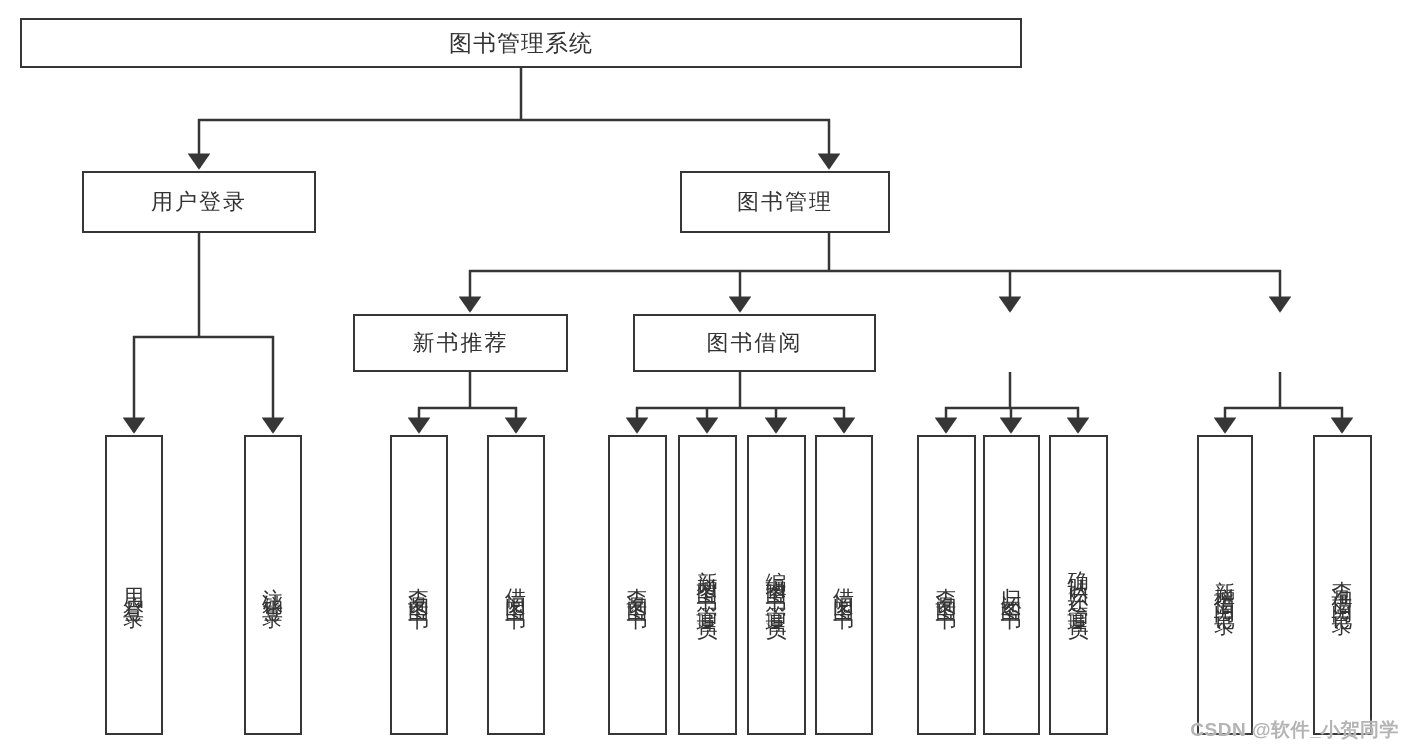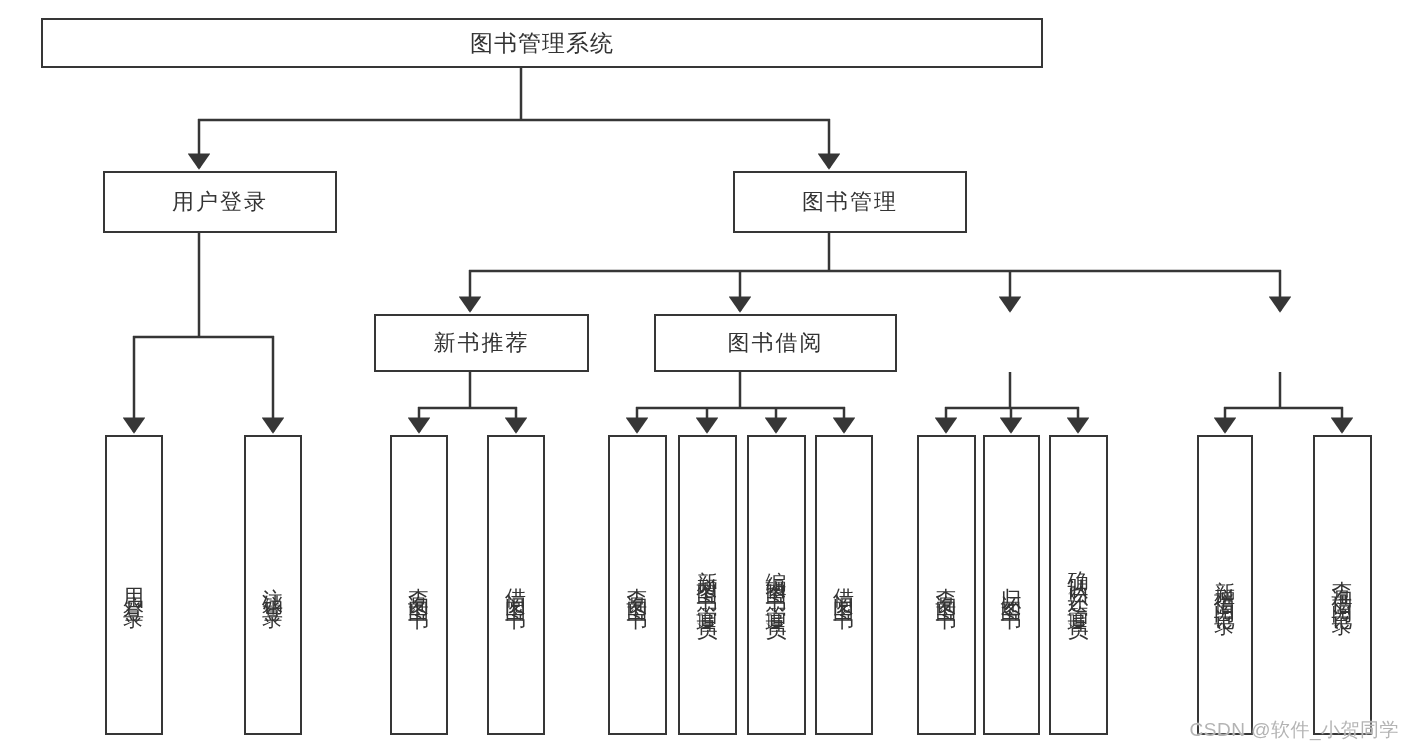--- a/index.html
+++ b/index.html
@@ -7,30 +7,31 @@
     position:relative;width:1405px;height:747px;background:#ffffff;
     font-family:"Liberation Sans",sans-serif;color:#333;overflow:hidden;
   }
   .wires{position:absolute;left:0;top:0;width:1405px;height:747px;}
   .wires line{stroke:#363636;stroke-width:2.5;}
   .box{
     position:absolute;box-sizing:border-box;background:#fff;
     border:2.5px solid #363636;display:grid;place-items:center;
     z-index:2;white-space:nowrap;
   }
-  .h{font-size:22px;letter-spacing:2px;margin-left:21px;}
+  .h{font-size:22px;letter-spacing:2px;}
   .root{font-size:23px;letter-spacing:1px;}
   .v{
     writing-mode:vertical-rl;text-orientation:mixed;
     font-size:21px;letter-spacing:7px;line-height:1;white-space:normal;
   }
   .watermark{
     position:absolute;right:6px;bottom:4px;z-index:5;
     font-size:19px;color:#b4b4b4;letter-spacing:0.5px;
     text-shadow:0 0 2px #ffffff;
+    font-weight:bold;
   }
 </style>
 </head>
 <body>
 
 <div class="canvas">
 
   <svg class="wires" viewBox="0 0 1405 747" aria-hidden="true">
     <defs>
       <marker id="arrow" viewBox="0 0 10 14" refX="9" refY="7" markerWidth="6.5" markerHeight="9.1" orient="auto">
@@ -75,21 +76,21 @@
 
     <line x1="1280" y1="372" x2="1280" y2="409"></line>
     <line x1="1224" y1="408" x2="1343" y2="408"></line>
     <line x1="1225" y1="407" x2="1225" y2="432" marker-end="url(#arrow)"></line>
     <line x1="1342" y1="407" x2="1342" y2="432" marker-end="url(#arrow)"></line>
   </svg>
 
   <div class="box h root" style="left:20px;top:18px;width:1002px;height:50px">图书管理系统</div>
 
   <div class="box h" style="left:82px;top:171px;width:234px;height:62px">用户登录</div>
-  <div class="box h" style="left:712px;top:171px;width:234px;height:62px">图书管理</div>
+  <div class="box h" style="left:680px;top:171px;width:210px;height:62px">图书管理</div>
 
   <div class="box h" style="left:353px;top:314px;width:215px;height:58px">新书推荐</div>
   <div class="box h" style="left:633px;top:314px;width:243px;height:58px">图书借阅</div>
 
   <div class="box v" style="left:105px;top:435px;width:58px;height:300px">用户登录</div>
   <div class="box v" style="left:244px;top:435px;width:58px;height:300px">注销登录</div>
 
   <div class="box v" style="left:390px;top:435px;width:58px;height:300px">查询图书</div>
   <div class="box v" style="left:487px;top:435px;width:58px;height:300px">借阅图书</div>
 

